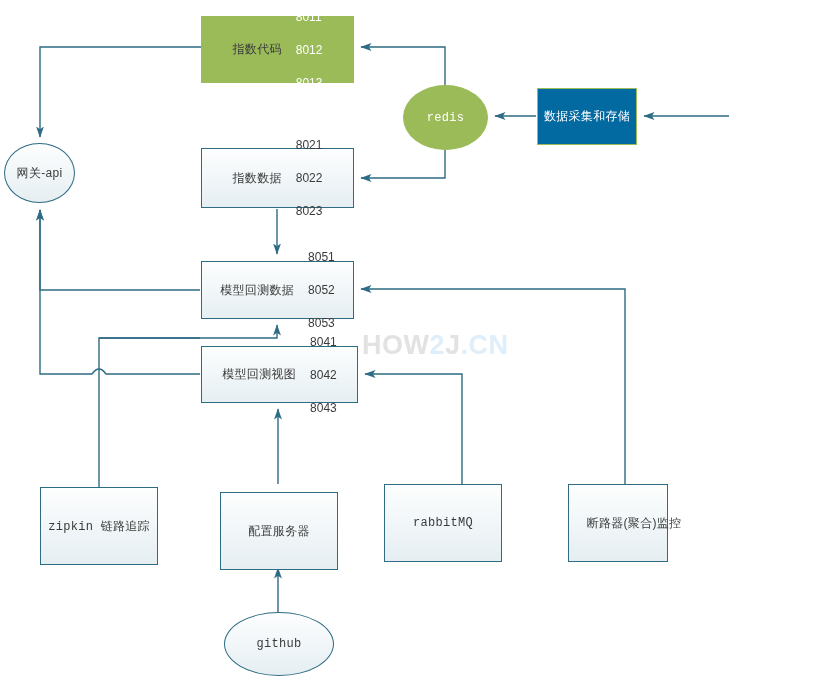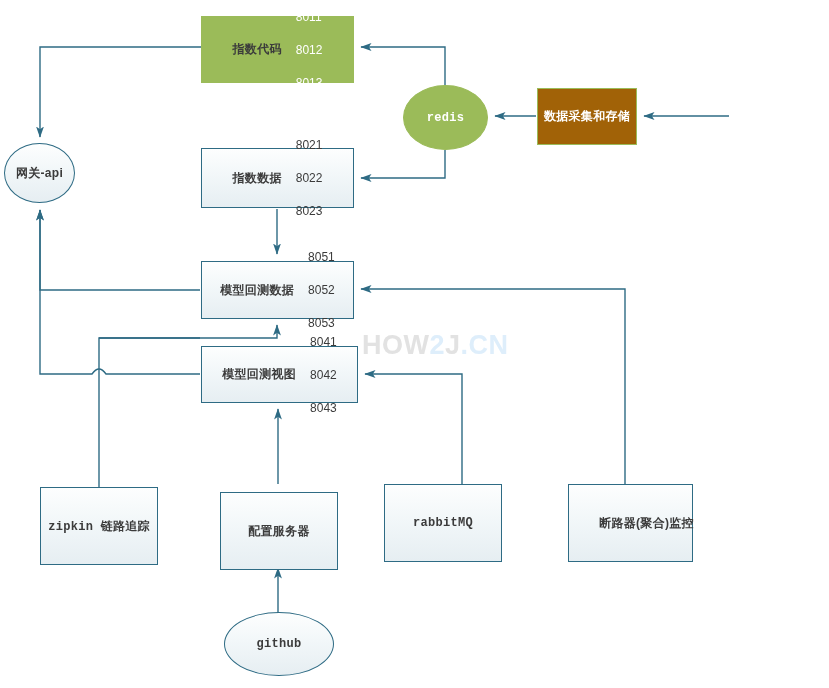--- a/index.html
+++ b/index.html
@@ -30,38 +30,37 @@
     display: flex;
     align-items: center;
     justify-content: center;
   }
   .node.rect {
     border: 1px solid #2E6B84;
     background: linear-gradient(to bottom, #fdfefe 0%, #f2f7f9 45%, #e6eef2 100%);
   }
   .node.green {
     border: 1px solid #9BBB59;
-    background: #a16207;
+    background: #0369a1;
   }
   .node.ellipse {
     border: 1px solid #2E6B84;
     border-radius: 50%;
     background: linear-gradient(to bottom, #fdfefe 0%, #f2f7f9 45%, #e6eef2 100%);
   }
   .node.green.ellipse {
     border: 1px solid #9BBB59;
     background: #9BBB59;
   }
   .label {
     font-size: 12px;
     color: #3b3b3b;
     letter-spacing: 0.3px;
     white-space: nowrap;
     text-align: center;
-    font-weight: bold;
   }
   .node.green .label {
     color: #ffffff;
   }
   .mono {
     font-family: "Liberation Mono", monospace;
     font-size: 12px;
   }
   
   .portbox {
@@ -214,21 +213,21 @@
   </div>
 
   <div class="node rect" style="left:220px; top:484px; width:118px; height:78px;margin-top:8px;">
     <span class="label">配置服务器</span>
   </div>
 
   <div class="node rect" style="left:384px; top:484px; width:118px; height:78px;">
     <span class="label mono">rabbitMQ</span>
   </div>
 
-  <div class="node rect" style="left:568px; top:484px; width:125px; height:78px;padding-left:32px;">
+  <div class="node rect" style="left:568px; top:484px; width:100px; height:78px;padding-left:32px;">
     <span class="label">断路器(聚合)监控</span>
   </div>
 
   <div class="node ellipse" style="left:224px; top:612px; width:110px; height:64px;">
     <span class="label mono">github</span>
   </div>
 
 </div>
 
 </body></html>

